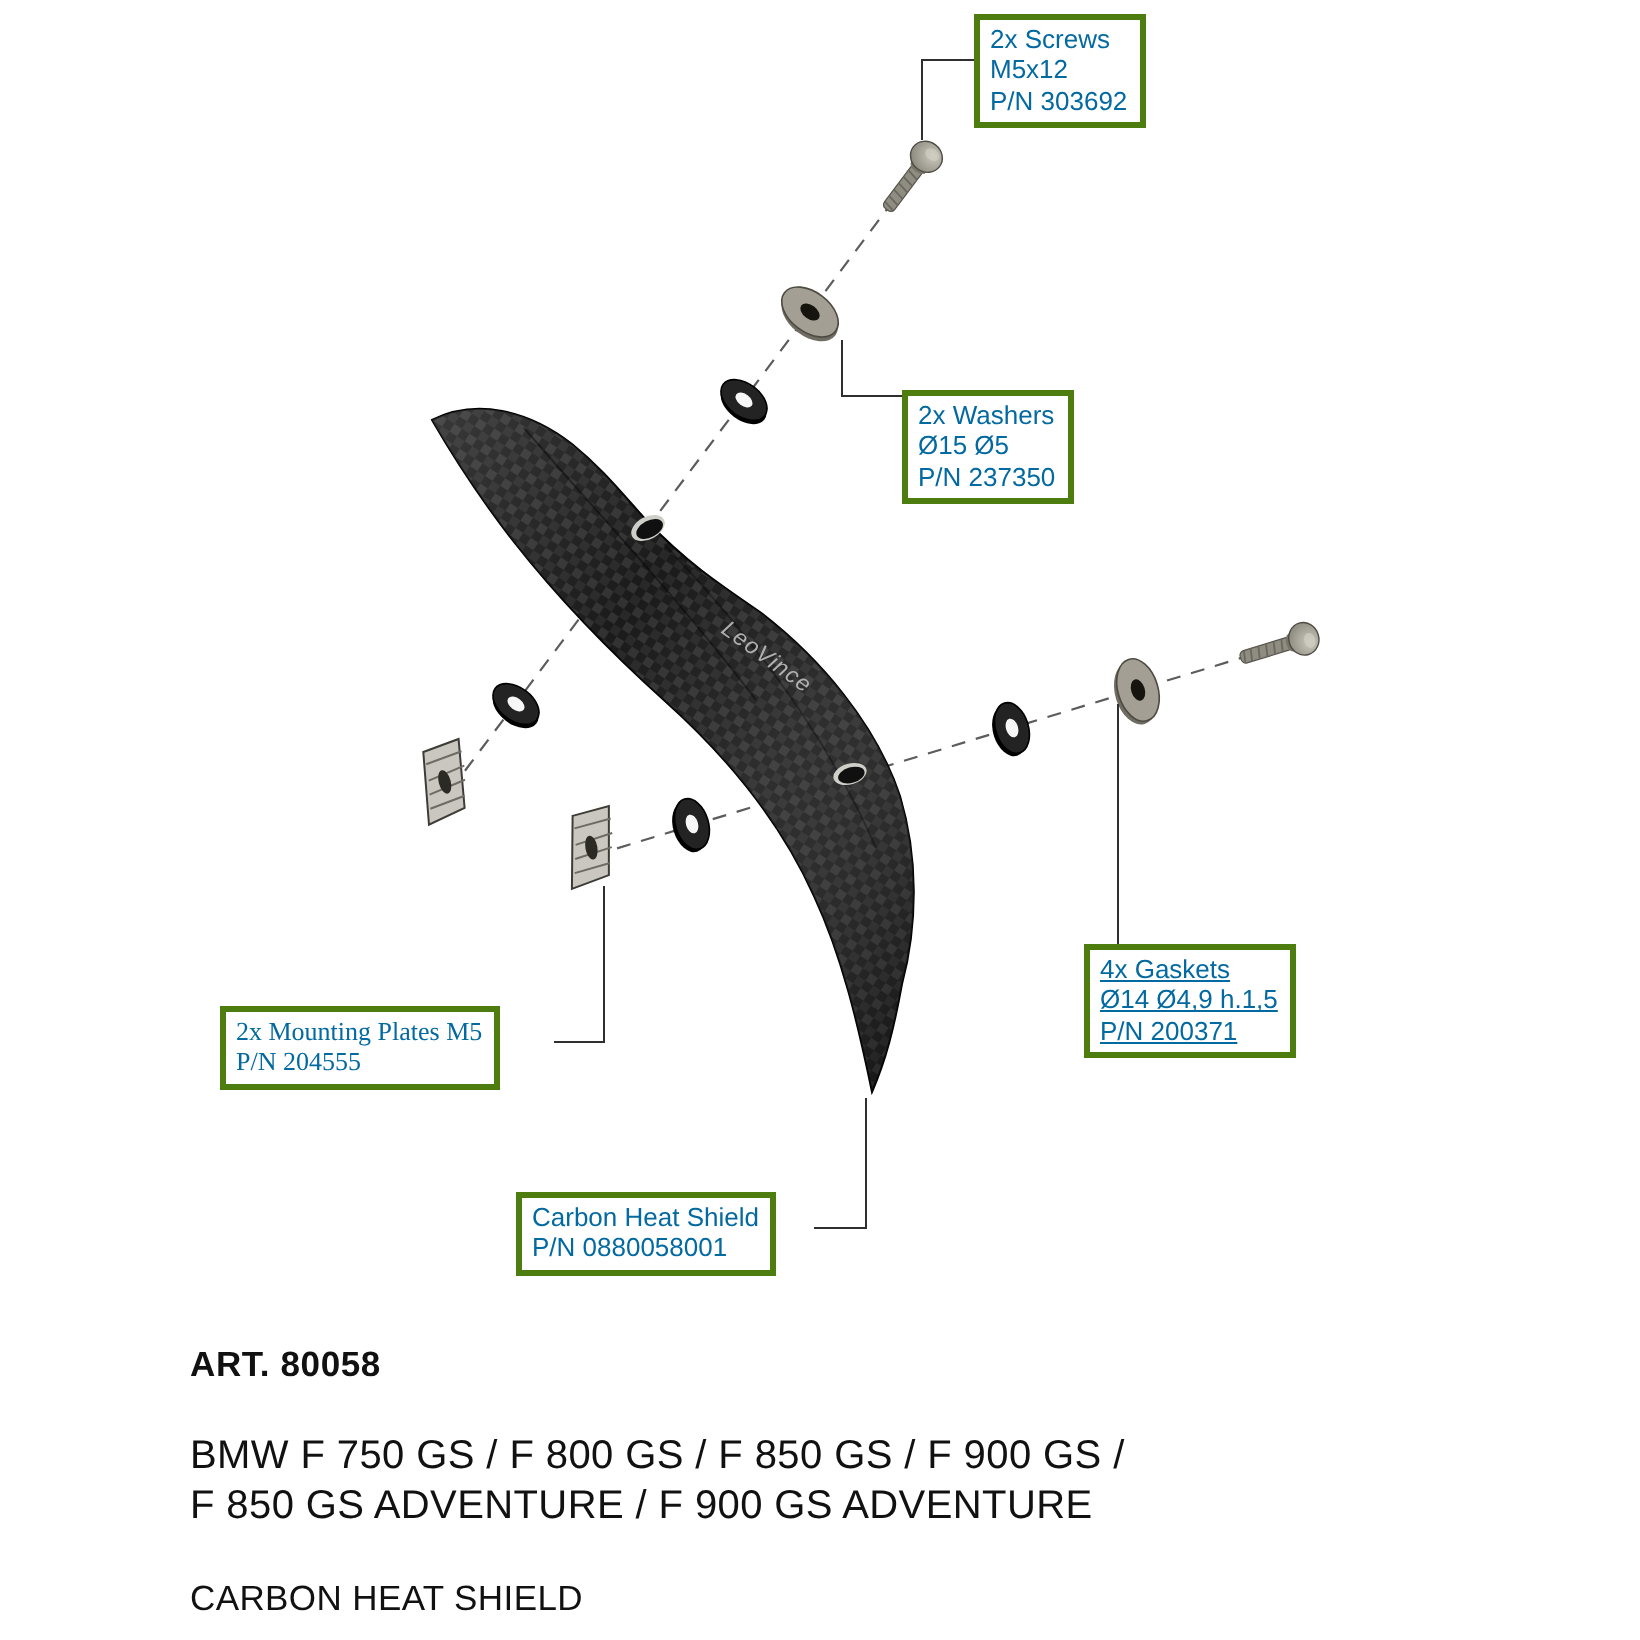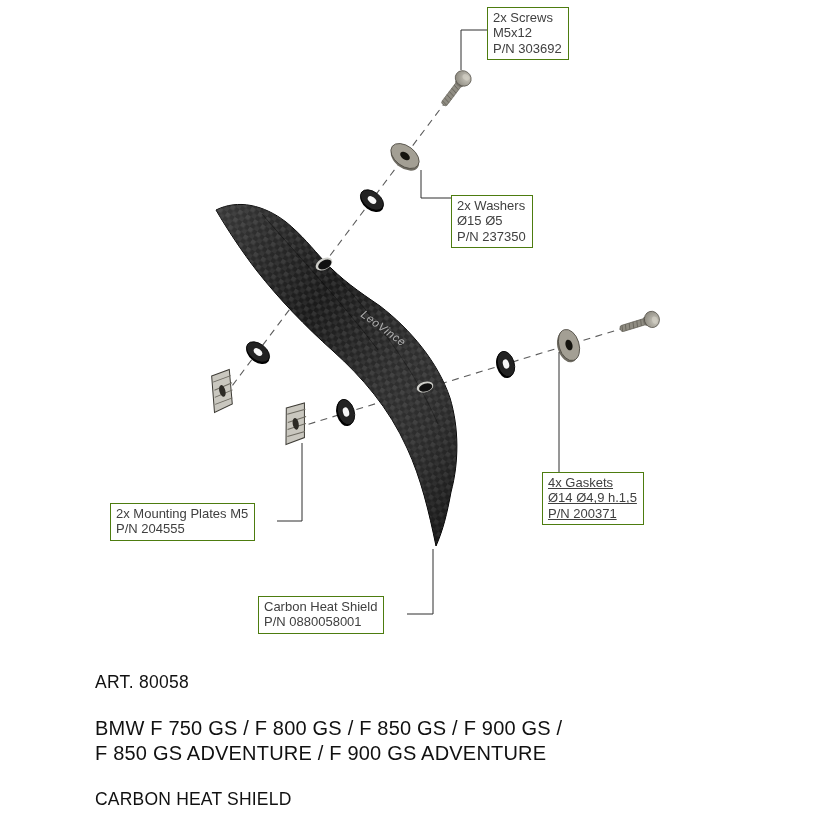--- a/index.html
+++ b/index.html
@@ -1,32 +1,32 @@
 <!DOCTYPE html>
 <html><head>
 <meta charset="utf-8">
 <style>
   html,body { margin:0; padding:0; background:#ffffff; }
   body { width:820px; height:820px; overflow:hidden;
          font-family:"Liberation Sans", sans-serif; color:#111; }
   .stage { position:relative; width:820px; height:820px; background:#fff; }
   .stage svg { position:absolute; left:0; top:0; }
 
-  .callout { position:absolute; background:#fff; border:1px solid #4d7c0f;
+  .callout { position:absolute; background:#fff; border:3px solid #4d7c0f;
              padding:2px 6px 3px 5px; font-size:13px; line-height:1.18;
-             color:#404040; white-space:nowrap; }
+             color:#0369a1; white-space:nowrap; }
 
   .axis   { stroke:#5c5c5c; stroke-width:1.1; stroke-dasharray:7 5.5; fill:none; }
   .leader { stroke:#2f2f2f; stroke-width:1; fill:none; }
 
   .logo-text { font-size:11.5px; font-style:italic; letter-spacing:0.6px;
                fill:#bdbdbd; opacity:0.9; }
 
   .footer-art     { position:absolute; left:95px; top:672px; font-size:17.5px;
-                    font-weight:normal; letter-spacing:0.3px; }
+                    font-weight:bold; letter-spacing:0.3px; }
   .footer-models  { position:absolute; left:95px; top:716px; font-size:20px;
                     line-height:25px; letter-spacing:0.2px; }
   .footer-product { position:absolute; left:95px; top:789px; font-size:17.5px;
                     letter-spacing:0.2px; }
 </style>
 </head>
 <body>
 
 <div class="stage">
 
@@ -140,21 +140,21 @@
     <div>Ø15 Ø5</div>
     <div>P/N 237350</div>
   </div>
 
   <div class="callout" style="left:542px; top:472px;text-decoration:underline;">
     <div>4x Gaskets</div>
     <div>Ø14 Ø4,9 h.1,5</div>
     <div>P/N 200371</div>
   </div>
 
-  <div class="callout" style="left:110px; top:503px;">
+  <div class="callout" style="left:110px; top:503px;font-family:Liberation Serif, serif;">
     <div>2x Mounting Plates M5</div>
     <div>P/N 204555</div>
   </div>
 
   <div class="callout" style="left:258px; top:596px;">
     <div>Carbon Heat Shield</div>
     <div>P/N 0880058001</div>
   </div>
 
   <div class="footer-art">ART. 80058</div>

